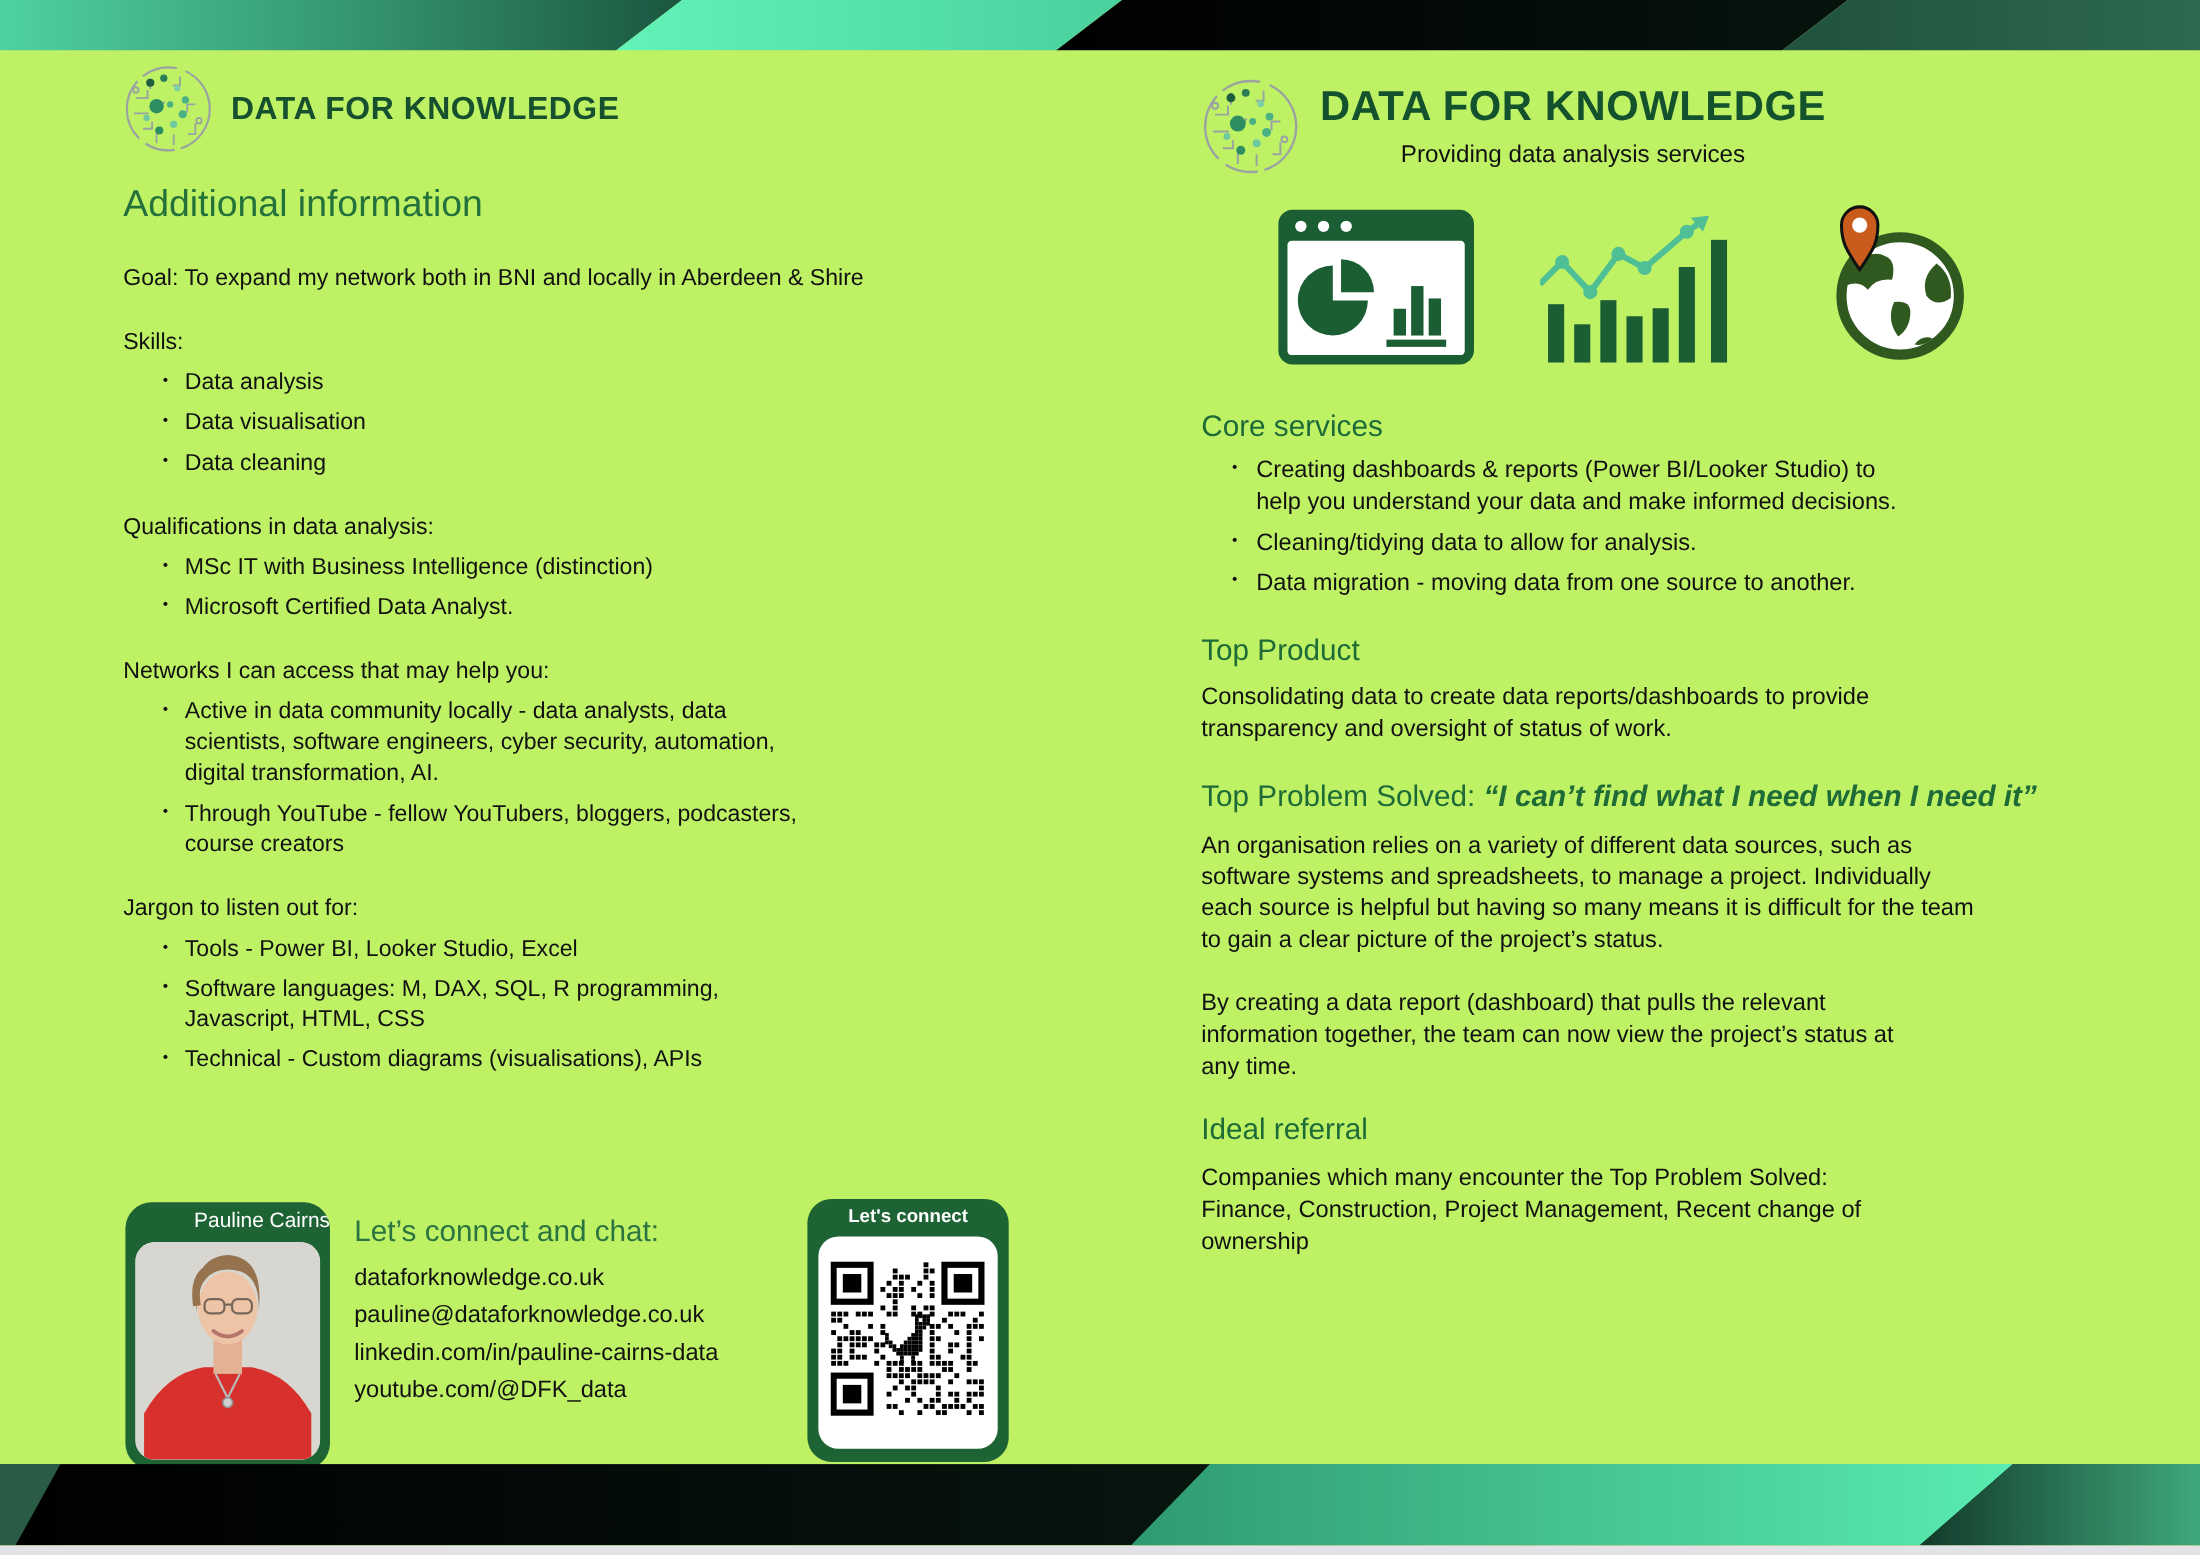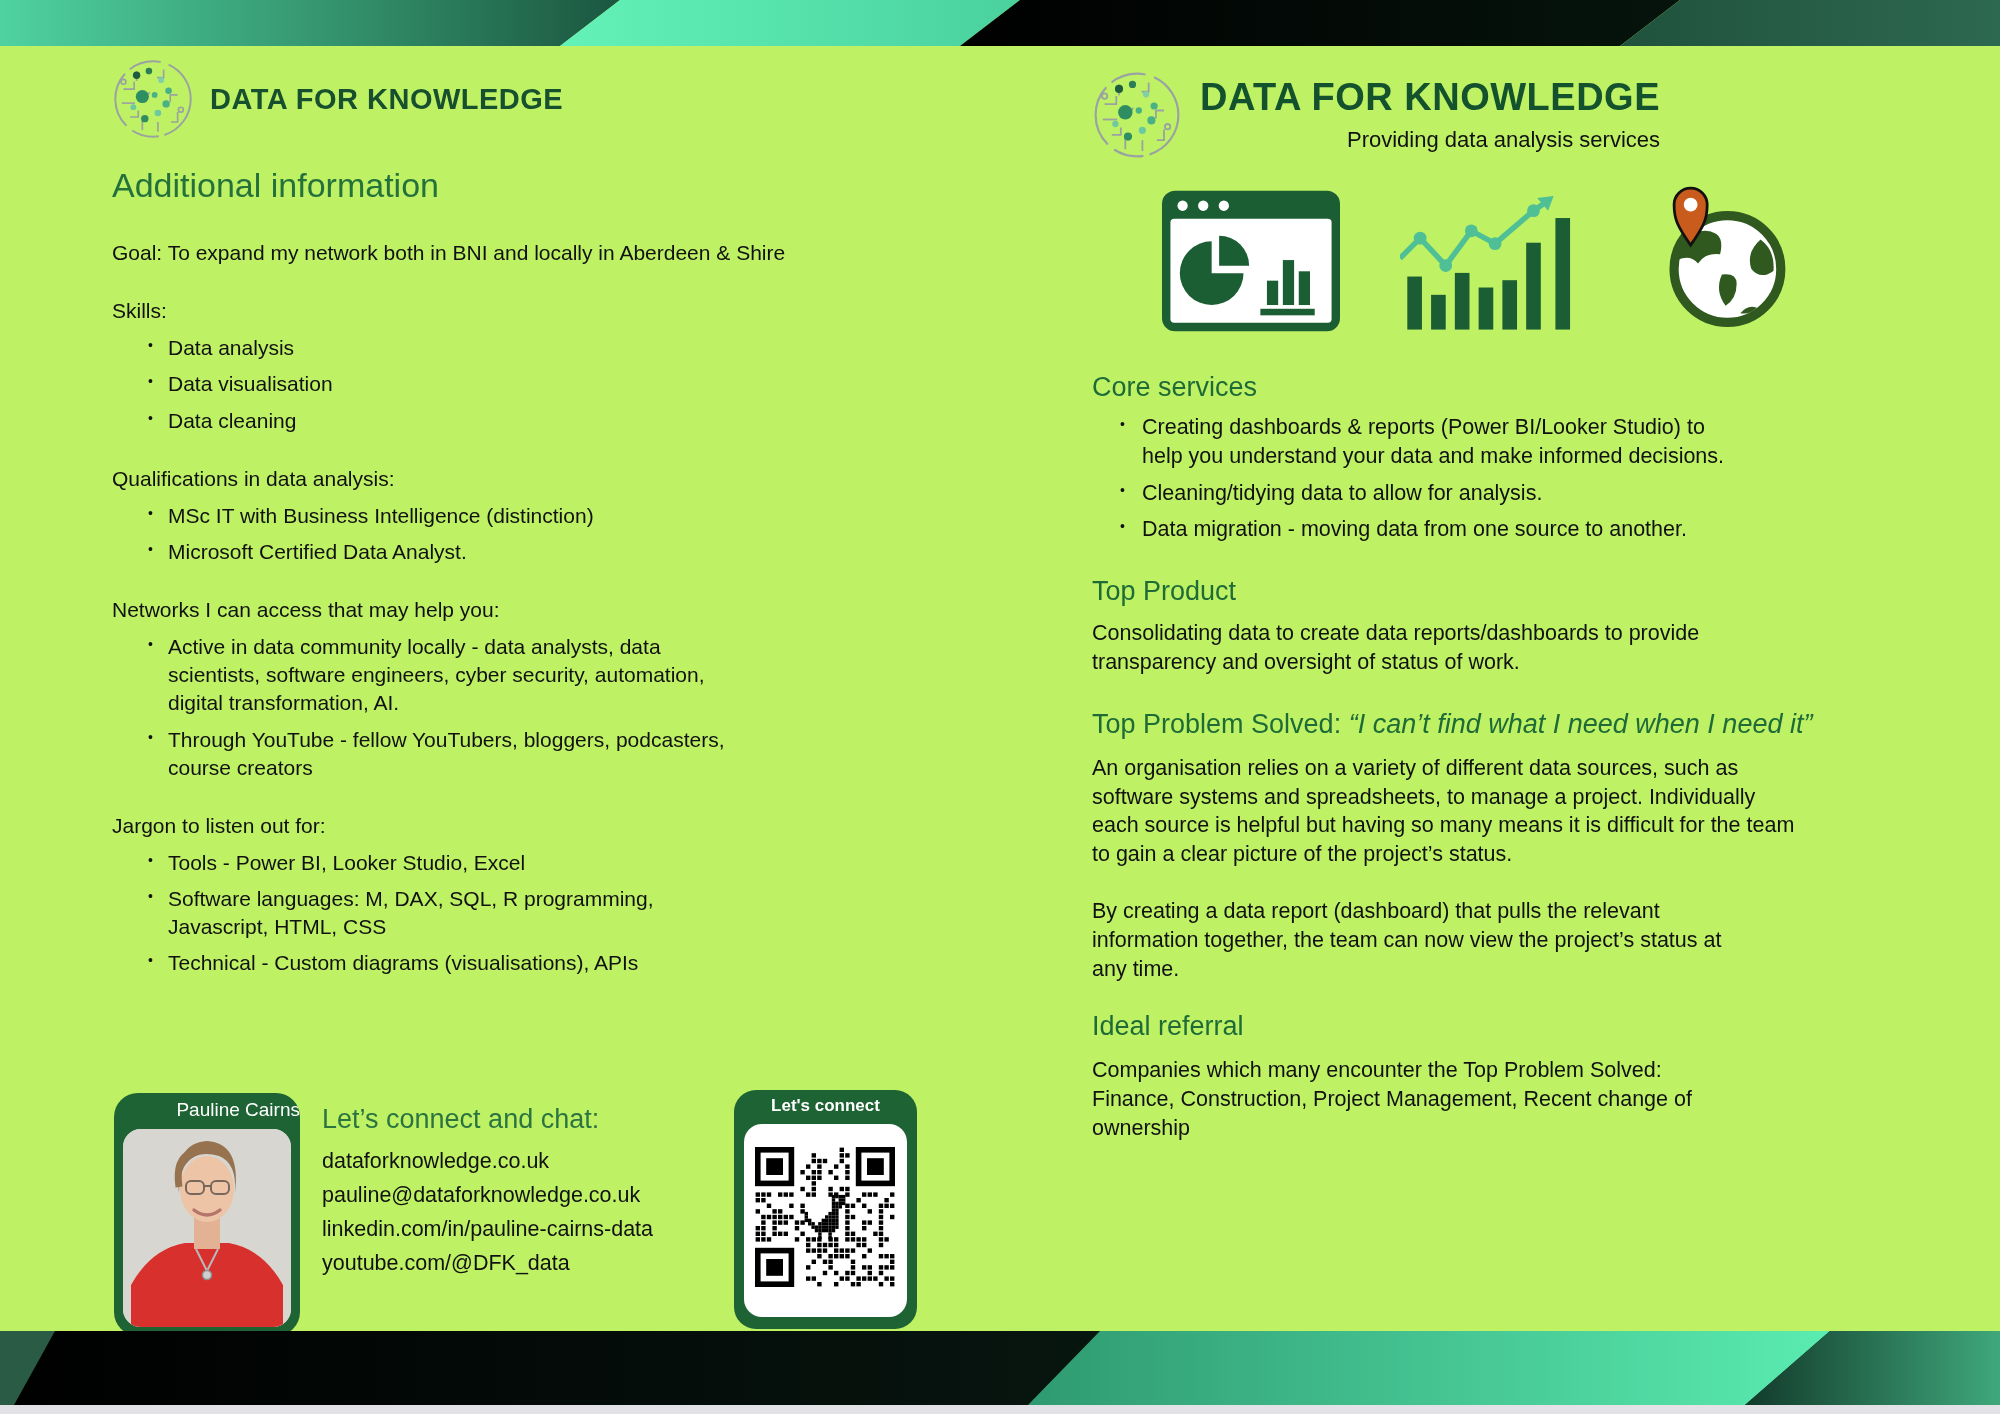--- a/index.html
+++ b/index.html
@@ -40,30 +40,30 @@
            border-radius:22px;text-align:center;overflow:hidden;}
   .qr-card .qlabel{color:#fff;font-size:17px;line-height:32px;height:30px;font-weight:bold;}
   .qr-card .qr-white{position:absolute;left:10px;top:34px;width:163px;height:193px;background:#fff;border-radius:18px;}
   .qr-card .qr-box{position:absolute;left:11px;top:13px;}
 
   
   .brand-row-lg{display:flex;align-items:flex-start;gap:18px;}
   .brand-row-lg .logo{width:90px;height:90px;flex:0 0 auto;margin-top:8px;}
   .brand-block{text-align:center;}
   .brand-title-lg{font-size:38px;font-weight:bold;color:#14522e;letter-spacing:.5px;margin-top:14px;}
-  .brand-tag{font-size:22px;color:#111;margin-top:8px;text-align:right;}
+  .brand-tag{font-size:22px;color:#111;margin-top:8px;}
   .icons-row{display:flex;align-items:flex-end;gap:60px;padding-left:70px;margin-top:22px;height:150px;}
   .sec-h{font-size:27px;font-weight:400;color:#1e6b38;margin:0;}
   .mt1{margin-top:40px;}
   .mt2{margin-top:32px;}
   .r-body{font-size:21.5px;line-height:1.34;color:#111;}
   ul.blt-r{list-style:none;margin:10px 0 0;padding:0 0 0 26px;}
   ul.blt-r li{position:relative;padding-left:24px;margin-bottom:8px;max-width:604px;}
   ul.blt-r li::before{content:"•";position:absolute;left:2px;top:2px;font-size:14px;color:#111;}
-  .quote{font-style:italic;}
+  .quote{font-style:italic;font-weight:bold;}
   .w640{max-width:648px;margin:12px 0 0;}
   .w700{max-width:706px;margin:14px 0 0;}
   .w660{max-width:668px;margin:28px 0 0;}
   .w610{max-width:612px;margin:14px 0 0;}
 </style>
 </head>
 <body>
 
 <div class="page">
 

